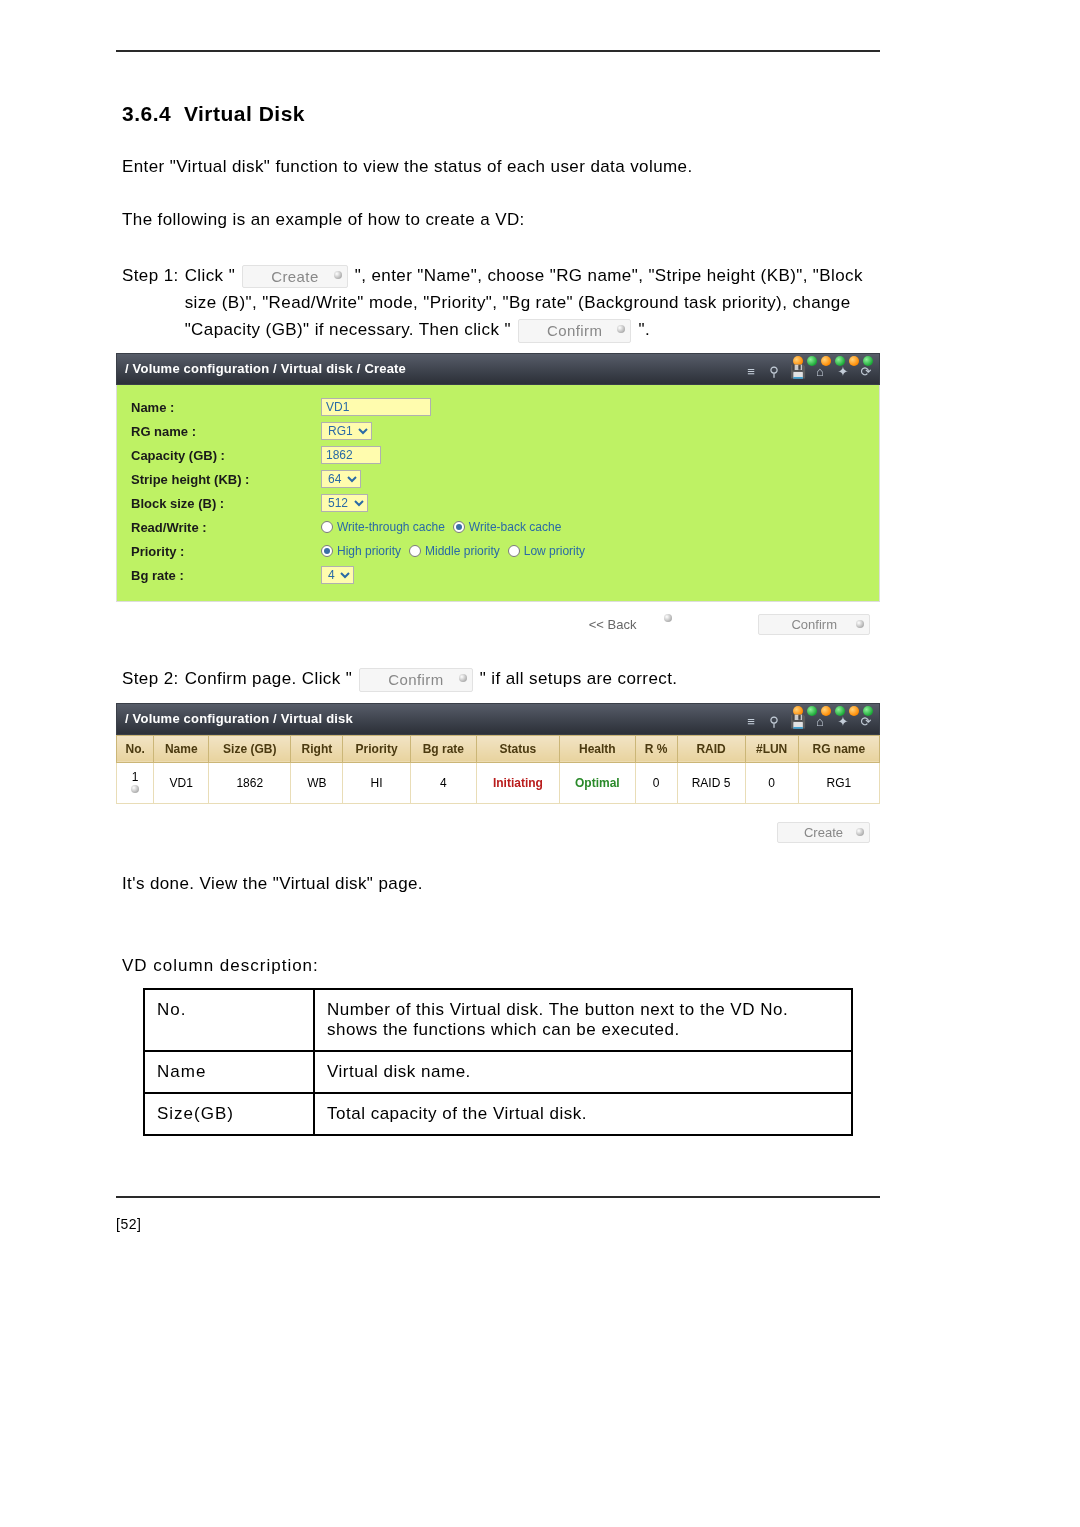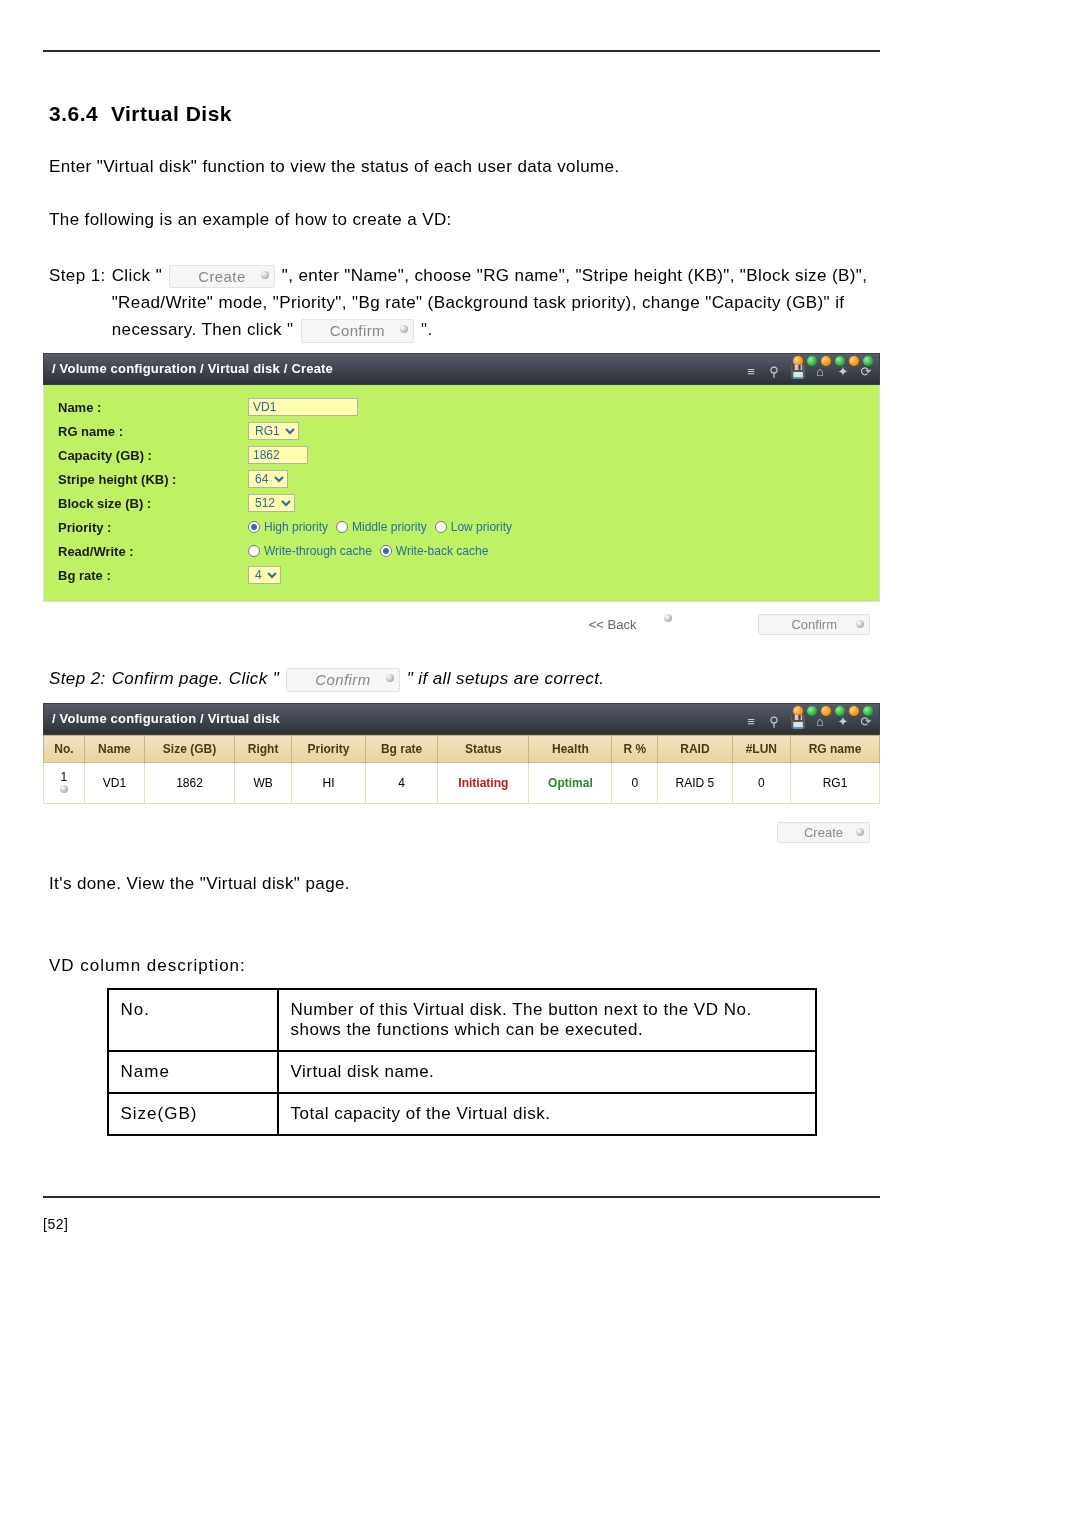--- a/index.html
+++ b/index.html
@@ -6,21 +6,21 @@
   body {
     margin: 0;
     padding: 0;
     font-family: Verdana, Arial, sans-serif;
     background: #fff;
     color: #000;
     width: 1080px;
   }
   .page {
     width: 980px;
-    padding: 50px 100px 30px 43px;
+    padding: 50px 100px 30px 116px;
     position: relative;
   }
   .top-rule {
     border-top: 2px solid #2a2a2a;
     margin-bottom: 50px;
   }
   .h-section {
     font-size: 21px;
     letter-spacing: 0.5px;
     margin: 0 0 30px 6px;
@@ -286,61 +286,61 @@
       </div>
       <div class="form-row">
         <span class="lab">Stripe height (KB) :</span>
         <select class="in-sel"><option>64</option></select>
       </div>
       <div class="form-row">
         <span class="lab">Block size (B) :</span>
         <select class="in-sel"><option>512</option></select>
       </div>
       <div class="form-row">
+        <span class="lab">Read/Write :</span>
+        <span class="radio-opt">
+            <span class="rdot"></span>
+            <span>Write-through cache</span>
+          </span>
+        <span class="radio-opt">
+            <span class="rdot sel"></span>
+            <span>Write-back cache</span>
+          </span>
+      </div>
+      <div class="form-row">
         <span class="lab">Priority :</span>
         <span class="radio-opt">
             <span class="rdot sel"></span>
             <span>High priority</span>
           </span>
         <span class="radio-opt">
             <span class="rdot"></span>
             <span>Middle priority</span>
           </span>
         <span class="radio-opt">
             <span class="rdot"></span>
             <span>Low priority</span>
           </span>
       </div>
       <div class="form-row">
-        <span class="lab">Read/Write :</span>
-        <span class="radio-opt">
-            <span class="rdot"></span>
-            <span>Write-through cache</span>
-          </span>
-        <span class="radio-opt">
-            <span class="rdot sel"></span>
-            <span>Write-back cache</span>
-          </span>
-      </div>
-      <div class="form-row">
         <span class="lab">Bg rate :</span>
         <select class="in-sel"><option>4</option></select>
       </div>
     </div>
     <div class="panel-actions">
       <span class="act-link">&lt;&lt; Back</span>
       <span class="tiny-dot"></span>
       <span style="flex:0 0 30px"></span>
       <span class="act-btn" style="padding-left:32px;padding-right:32px">
         <span>Confirm</span><span class="dot"></span>
       </span>
     </div>
   </div>
 
-  <div class="step-block" style="margin-top:30px;font-style:italic;">
+  <div class="step-block" style="margin-top:30px;">
     <div class="step-hang">
       <div class="step-label">Step 2:</div>
       <div class="step-body">
         <span>Confirm page. Click "</span>
         <span class="inline-btn">
           <span>Confirm</span><span class="dot"></span>
         </span>
         <span>" if all setups are correct.</span>
       </div>
     </div>

